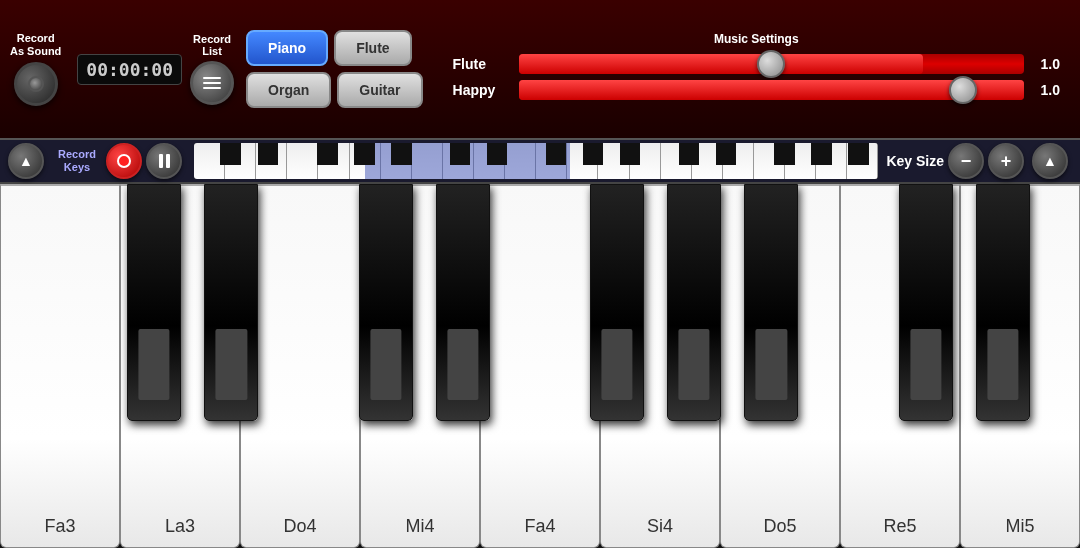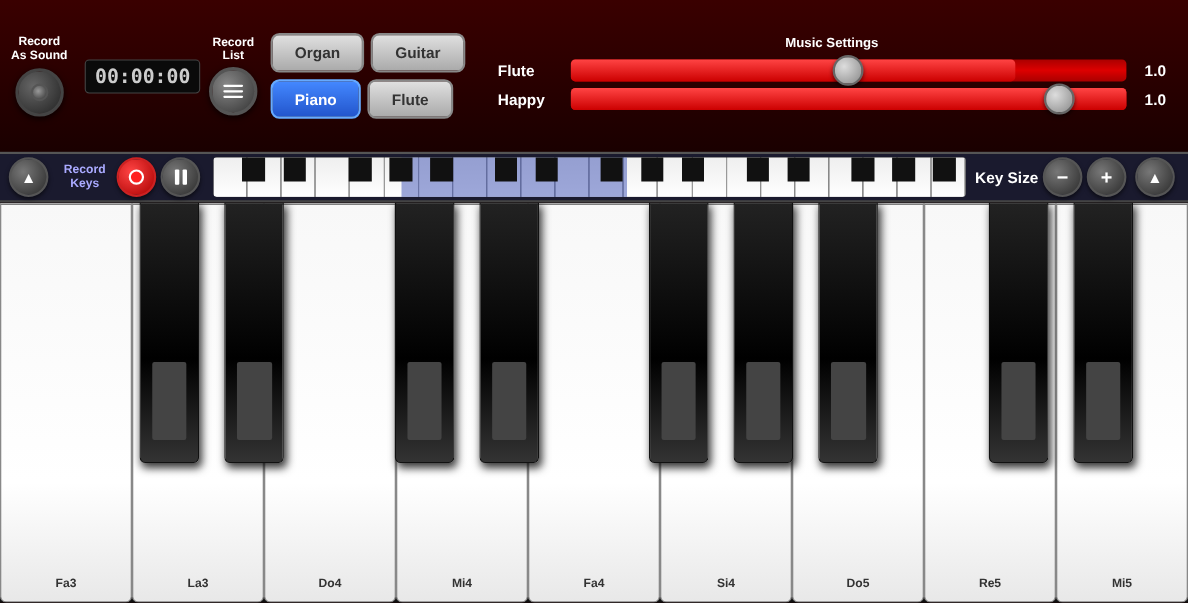--- a/index.html
+++ b/index.html
@@ -387,23 +387,23 @@
       border-radius: 0 0 6px 6px;
       position: relative;
       cursor: pointer;
       display: flex;
       flex-direction: column;
       justify-content: flex-end;
       align-items: center;
       padding-bottom: 10px;
     }
     .white-key-label {
-      font-size: 11px;
+      font-size: 18px;
       color: #333;
-      font-weight: bold;
+      font-weight: normal;
     }
     .black-key {
       position: absolute;
       width: 5%;
       height: 65%;
       background: linear-gradient(180deg, #222 0%, #000 60%, #333 100%);
       border: 1px solid #111;
       border-radius: 0 0 5px 5px;
       top: 0;
       z-index: 10;
@@ -450,26 +450,26 @@
       <div class="list-icon">
         <span></span>
           <span></span>
           <span></span>
       </div>
     </div>
   </div>
 
   <div class="instrument-buttons">
     <div style="display:flex; gap:6px;">
+      <div class="inst-btn active">Piano</div>
+      <div class="inst-btn">Flute</div>
+    </div>
+    <div style="display:flex; gap:6px;">
       <div class="inst-btn">Organ</div>
       <div class="inst-btn">Guitar</div>
-    </div>
-    <div style="display:flex; gap:6px;">
-      <div class="inst-btn active">Piano</div>
-      <div class="inst-btn">Flute</div>
     </div>
   </div>
 
   <div class="music-settings">
     <div class="music-settings-title">Music Settings</div>
 
     <div class="slider-row">
       <div class="slider-label">Flute</div>
       <div class="slider-track" style="position:relative;">
         <div class="slider-fill" style="width:80%;"></div>

